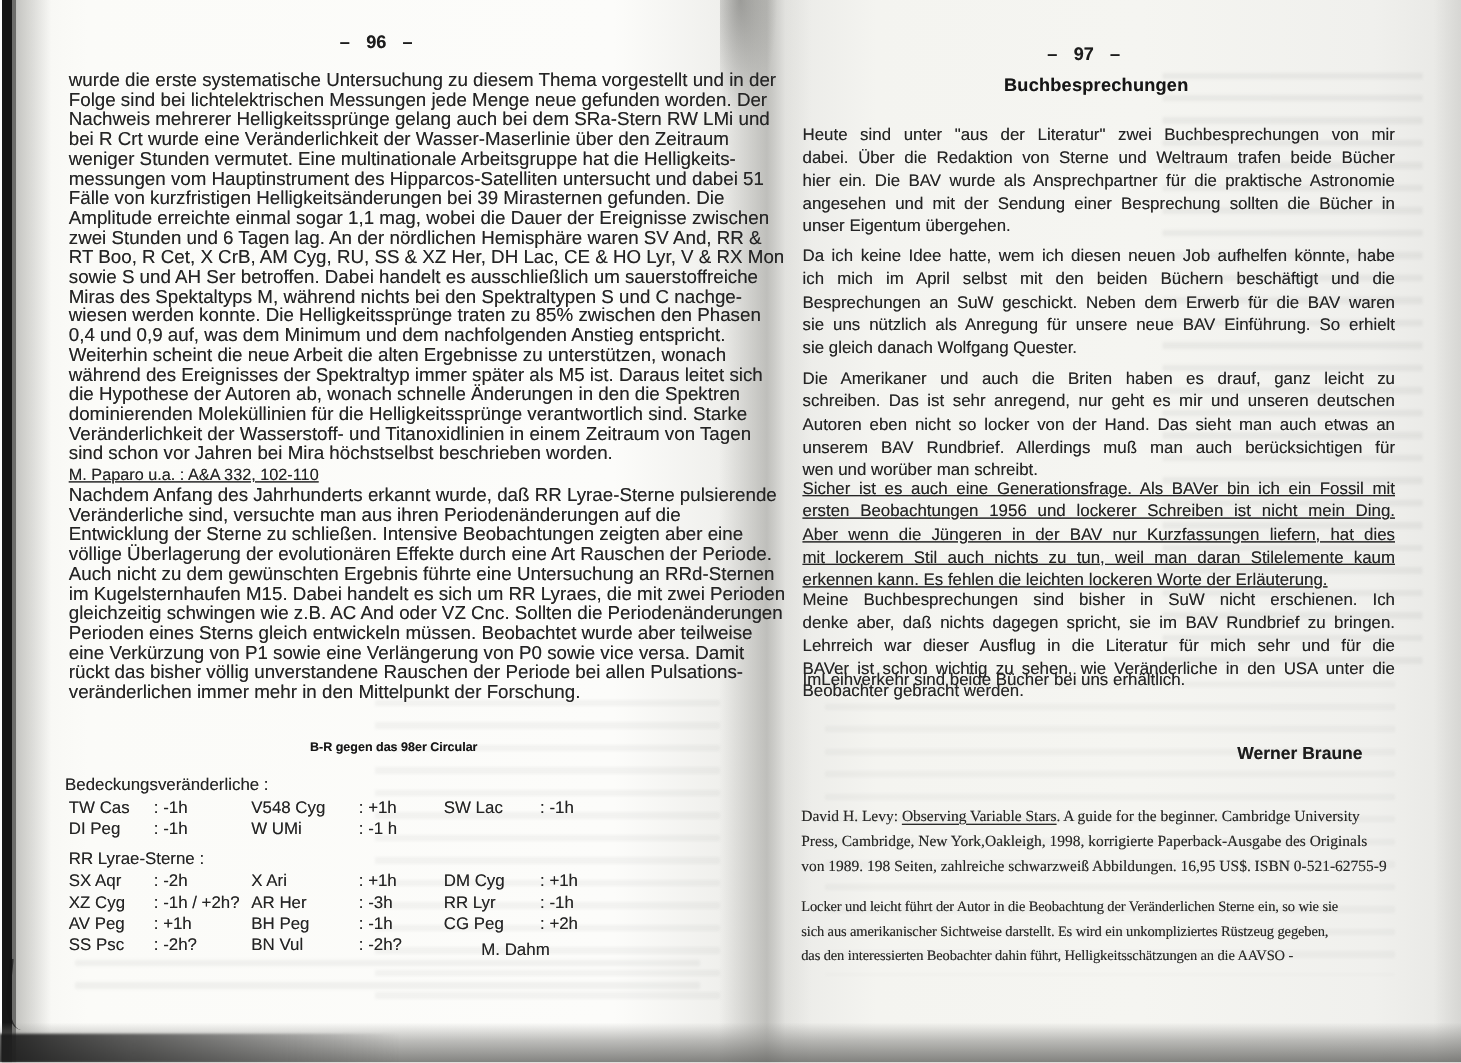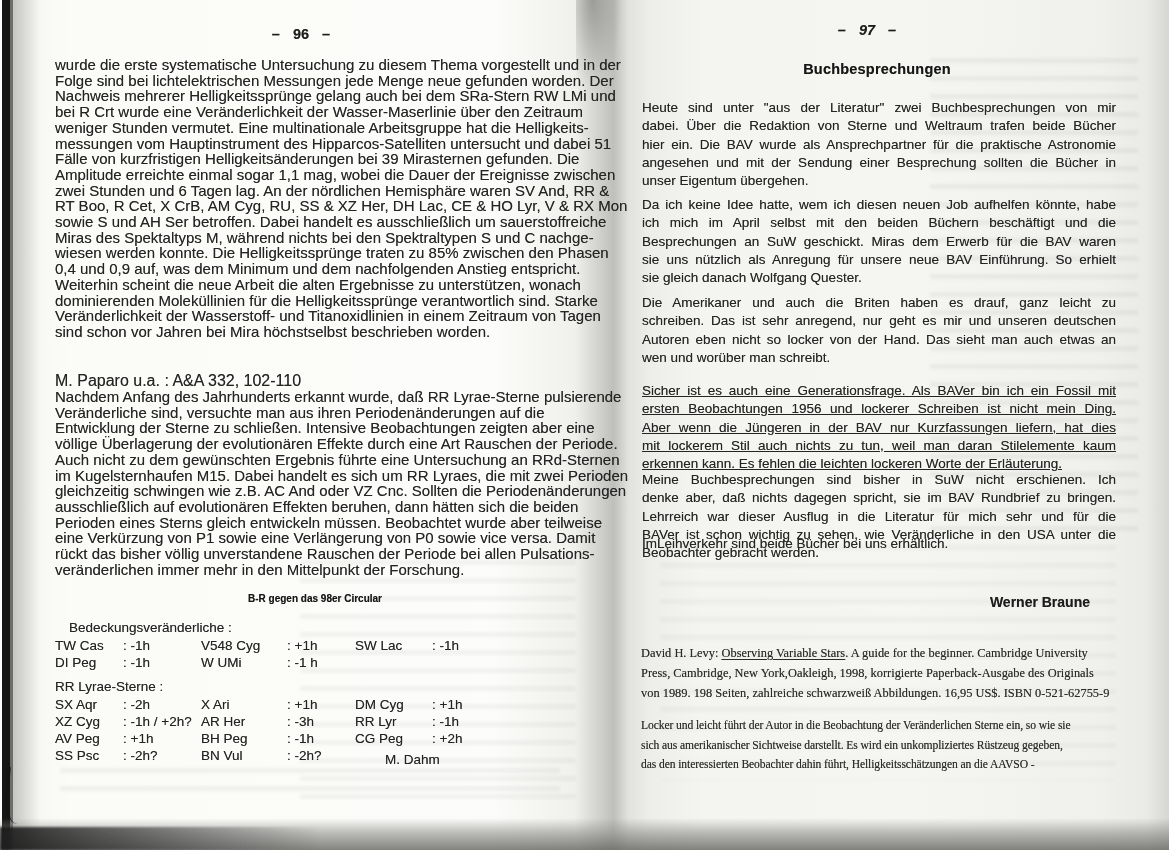--- a/index.html
+++ b/index.html
@@ -17,21 +17,21 @@
   .gutter-top{left:576px;top:0;width:46px;height:95px;background:radial-gradient(ellipse at 35% 0%,rgba(95,95,92,.5),rgba(95,95,92,0) 70%);}
   .right-fade{left:1147px;top:0;width:22px;height:850px;background:linear-gradient(270deg,#d6d6d3,rgba(214,214,211,0));}
   .bottom-band{left:0;top:818px;width:1169px;height:32px;background:linear-gradient(180deg,rgba(160,160,157,0),rgba(138,138,135,.55) 45%,rgba(100,100,97,.8) 100%);}
   .bottom-dark-left{left:0;top:827px;width:320px;height:23px;background:linear-gradient(90deg,rgba(25,25,25,.9),rgba(60,60,60,.35) 70%,rgba(60,60,60,0));filter:blur(1px);}
   .corner-curve{left:5px;top:768px;width:22px;height:56px;border-left:3px solid rgba(20,20,20,.7);border-bottom-left-radius:60% 50%;transform:rotate(6deg);}
   .ghost{background:repeating-linear-gradient(180deg,rgba(148,150,148,.4) 0 5px,rgba(148,150,148,0) 5px 18px);filter:blur(1.4px);pointer-events:none;}
   
   .pageno{width:120px;text-align:center;font-weight:bold;font-size:14.5px;word-spacing:9px;color:#1c1c1c;}
   .para-l{width:527px;font-size:15px;}
   .para-l .tline{line-height:15.7px;white-space:nowrap;}
-  .refline{font-size:16px;}
+  .refline{font-size:13px;text-decoration:underline;}
   .sec-title{width:520px;text-align:center;font-weight:bold;font-size:10px;color:#161616;}
   .tbl-label{font-size:13.5px;}
   .startable{display:grid;grid-template-columns:68px 78px 86px 68px 77px 78px;font-size:13.5px;}
   .startable span{line-height:17px;white-space:nowrap;}
   .sig{font-size:13.5px;}
   .rp-title{width:470px;text-align:center;font-weight:bold;font-size:14.5px;color:#161616;letter-spacing:.2px;}
   .para-r{width:474px;font-size:13.5px;}
   .para-r .tline{line-height:18.3px;text-align:justify;text-align-last:justify;white-space:normal;}
   .para-r .tline:last-child{text-align-last:left;}
   .closing{font-size:13.5px;}
@@ -70,45 +70,46 @@
         <div class="tline">messungen vom Hauptinstrument des Hipparcos-Satelliten untersucht und dabei 51</div>
         <div class="tline">Fälle von kurzfristigen Helligkeitsänderungen bei 39 Mirasternen gefunden. Die</div>
         <div class="tline">Amplitude erreichte einmal sogar 1,1 mag, wobei die Dauer der Ereignisse zwischen</div>
         <div class="tline">zwei Stunden und 6 Tagen lag. An der nördlichen Hemisphäre waren SV And, RR &amp;</div>
         <div class="tline">RT Boo, R Cet, X CrB, AM Cyg, RU, SS &amp; XZ Her, DH Lac, CE &amp; HO Lyr, V &amp; RX Mon</div>
         <div class="tline">sowie S und AH Ser betroffen. Dabei handelt es ausschließlich um sauerstoffreiche</div>
         <div class="tline">Miras des Spektaltyps M, während nichts bei den Spektraltypen S und C nachge-</div>
         <div class="tline">wiesen werden konnte. Die Helligkeitssprünge traten zu 85% zwischen den Phasen</div>
         <div class="tline">0,4 und 0,9 auf, was dem Minimum und dem nachfolgenden Anstieg entspricht.</div>
         <div class="tline">Weiterhin scheint die neue Arbeit die alten Ergebnisse zu unterstützen, wonach</div>
+        <div class="tline">während des Ereignisses der Spektraltyp immer später als M5 ist. Daraus leitet sich</div>
+        <div class="tline">die Hypothese der Autoren ab, wonach schnelle Änderungen in den die Spektren</div>
         <div class="tline">dominierenden Moleküllinien für die Helligkeitssprünge verantwortlich sind. Starke</div>
         <div class="tline">Veränderlichkeit der Wasserstoff- und Titanoxidlinien in einem Zeitraum von Tagen</div>
         <div class="tline">sind schon vor Jahren bei Mira höchstselbst beschrieben worden.</div>
       </div>
 
     <div class="abs refline" style="left:55px;top:372px;">M. Paparo u.a. : A&amp;A 332, 102-110</div>
 
     <div class="abs para-l" style="left:55px;top:389px;">
         <div class="tline">Nachdem Anfang des Jahrhunderts erkannt wurde, daß RR Lyrae-Sterne pulsierende</div>
         <div class="tline">Veränderliche sind, versuchte man aus ihren Periodenänderungen auf die</div>
         <div class="tline">Entwicklung der Sterne zu schließen. Intensive Beobachtungen zeigten aber eine</div>
         <div class="tline">völlige Überlagerung der evolutionären Effekte durch eine Art Rauschen der Periode.</div>
         <div class="tline">Auch nicht zu dem gewünschten Ergebnis führte eine Untersuchung an RRd-Sternen</div>
         <div class="tline">im Kugelsternhaufen M15. Dabei handelt es sich um RR Lyraes, die mit zwei Perioden</div>
         <div class="tline">gleichzeitig schwingen wie z.B. AC And oder VZ Cnc. Sollten die Periodenänderungen</div>
-        <div class="tline">ausschließlich auf evolutionären Effekten beruhen, dann hätten sich die beiden</div>
         <div class="tline">Perioden eines Sterns gleich entwickeln müssen. Beobachtet wurde aber teilweise</div>
         <div class="tline">eine Verkürzung von P1 sowie eine Verlängerung von P0 sowie vice versa. Damit</div>
         <div class="tline">rückt das bisher völlig unverstandene Rauschen der Periode bei allen Pulsations-</div>
         <div class="tline">veränderlichen immer mehr in den Mittelpunkt der Forschung.</div>
       </div>
 
     <div class="abs sec-title" style="left:55px;top:593px;">B-R gegen das 98er Circular</div>
 
-    <div class="abs tbl-label" style="left:69px;top:620px;">Bedeckungsveränderliche :</div>
+    <div class="abs tbl-label" style="left:52px;top:620px;">Bedeckungsveränderliche :</div>
 
     <div class="abs startable" style="left:55px;top:637px;">
       <span>TW Cas</span>
       <span>: -1h</span>
       <span>V548 Cyg</span>
       <span>: +1h</span>
       <span>SW Lac</span>
       <span>: -1h</span>
       <span>DI Peg</span>
       <span>: -1h</span>
@@ -144,42 +145,43 @@
       <span>BN Vul</span>
       <span>: -2h?</span>
       <span></span>
       <span></span>
     </div>
 
     <div class="abs sig" style="left:385px;top:752px;">M. Dahm</div>
   </div>
 
   <div>
-    <div class="abs pageno" style="left:807px;top:22px;font-style:italic;">–  97  –</div>
+    <div class="abs pageno" style="left:807px;top:36px;">–  97  –</div>
 
     <div class="abs rp-title" style="left:642px;top:61px;">Buchbesprechungen</div>
 
     <div class="abs para-r" style="left:642px;top:99px;">
         <div class="tline">Heute sind unter "aus der Literatur" zwei Buchbesprechungen von mir</div>
         <div class="tline">dabei. Über die Redaktion von Sterne und Weltraum trafen beide Bücher</div>
         <div class="tline">hier ein. Die BAV wurde als Ansprechpartner für die praktische Astronomie</div>
         <div class="tline">angesehen und mit der Sendung einer Besprechung sollten die Bücher in</div>
         <div class="tline">unser Eigentum übergehen.</div>
       </div>
     <div class="abs para-r" style="left:642px;top:196px;">
         <div class="tline">Da ich keine Idee hatte, wem ich diesen neuen Job aufhelfen könnte, habe</div>
         <div class="tline">ich mich im April selbst mit den beiden Büchern beschäftigt und die</div>
-        <div class="tline">Besprechungen an SuW geschickt. Miras dem Erwerb für die BAV waren</div>
+        <div class="tline">Besprechungen an SuW geschickt. Neben dem Erwerb für die BAV waren</div>
         <div class="tline">sie uns nützlich als Anregung für unsere neue BAV Einführung. So erhielt</div>
         <div class="tline">sie gleich danach Wolfgang Quester.</div>
       </div>
     <div class="abs para-r" style="left:642px;top:294px;">
         <div class="tline">Die Amerikaner und auch die Briten haben es drauf, ganz leicht zu</div>
         <div class="tline">schreiben. Das ist sehr anregend, nur geht es mir und unseren deutschen</div>
         <div class="tline">Autoren eben nicht so locker von der Hand. Das sieht man auch etwas an</div>
+        <div class="tline">unserem BAV Rundbrief. Allerdings muß man auch berücksichtigen für</div>
         <div class="tline">wen und worüber man schreibt.</div>
       </div>
     <div class="abs para-r" style="left:642px;top:382px;text-decoration:underline;">
         <div class="tline">Sicher ist es auch eine Generationsfrage. Als BAVer bin ich ein Fossil mit</div>
         <div class="tline">ersten Beobachtungen 1956 und lockerer Schreiben ist nicht mein Ding.</div>
         <div class="tline">Aber wenn die Jüngeren in der BAV nur Kurzfassungen liefern, hat dies</div>
         <div class="tline">mit lockerem Stil auch nichts zu tun, weil man daran Stilelemente kaum</div>
         <div class="tline">erkennen kann. Es fehlen die leichten lockeren Worte der Erläuterung.</div>
       </div>
     <div class="abs para-r" style="left:642px;top:471px;">

